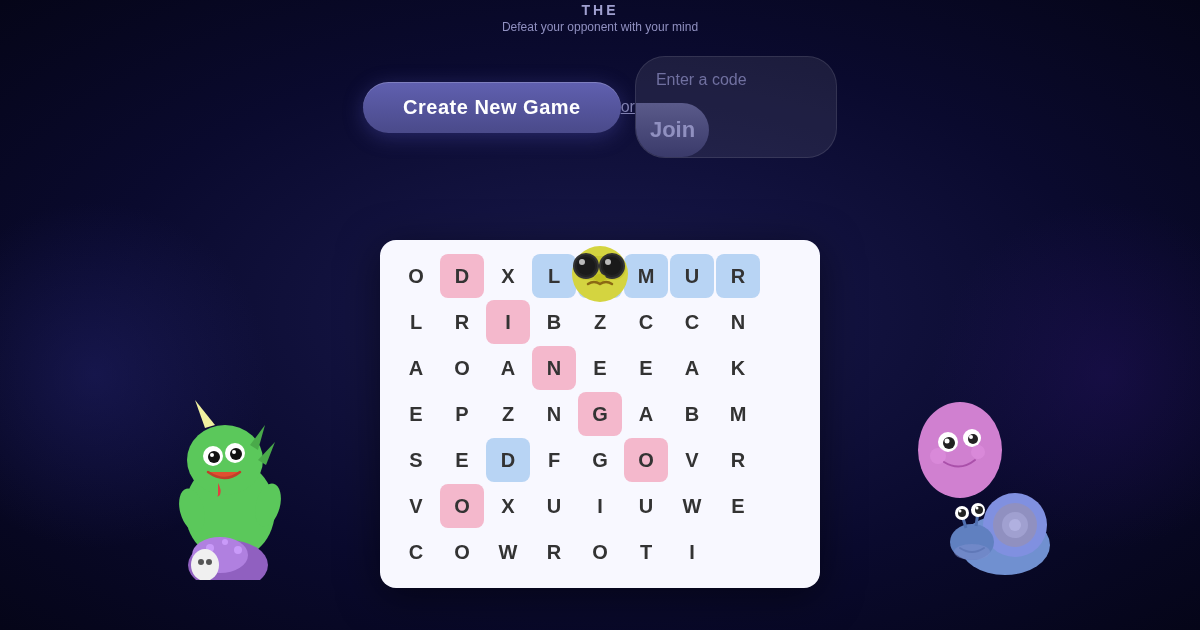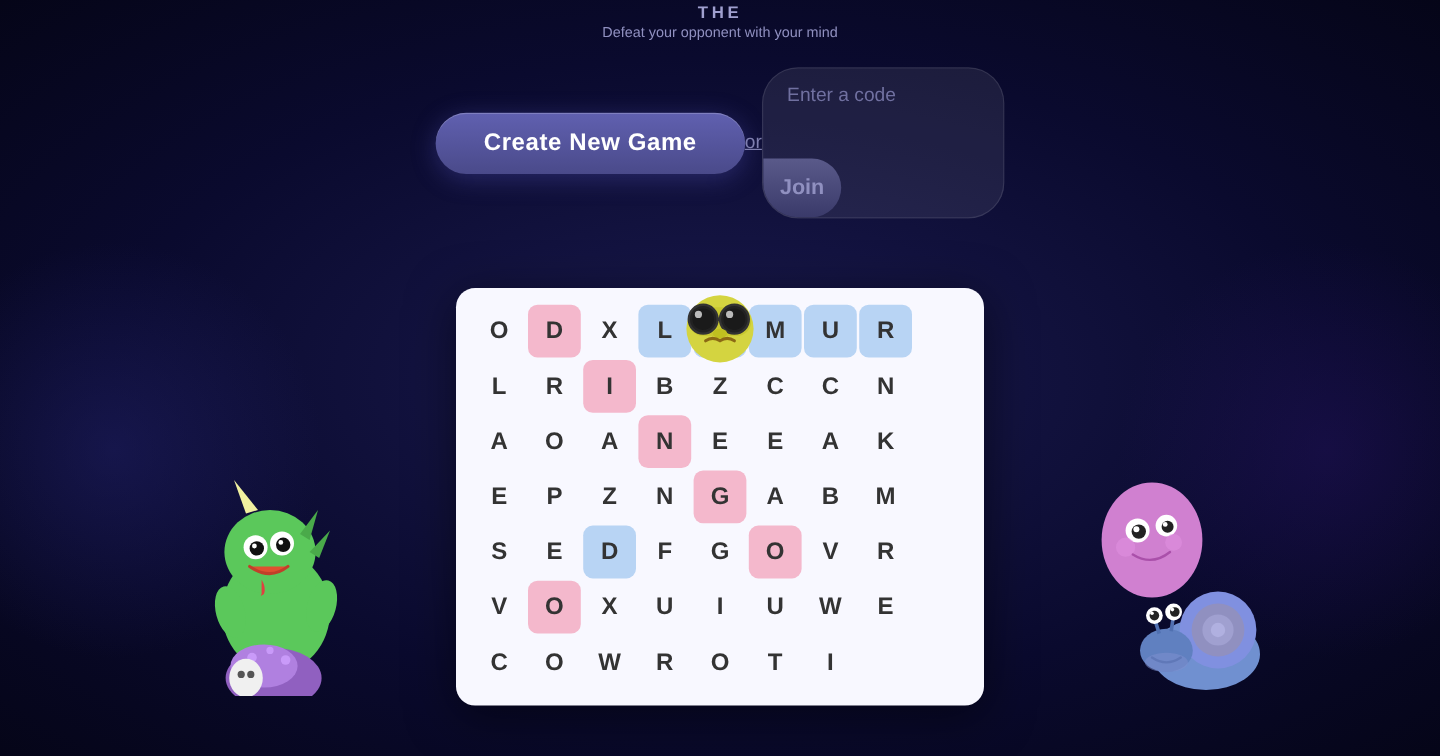--- a/index.html
+++ b/index.html
@@ -99,27 +99,26 @@
     }
 
     .code-input::placeholder {
       color: #7070a0;
     }
 
     .join-btn {
       background: linear-gradient(180deg, #5a5a8a 0%, #3a3a6a 100%);
       border: none;
       padding: 14px 14px;
-      font-size: 18px;
+      font-size: 22px;
       font-weight: 700;
       color: #9090c0;
       cursor: pointer;
       border-radius: 0 30px 30px 0;
       transition: all 0.2s;
-      margin-top: 29px;
     }
 
     
     .grid-container {
       position: absolute;
       top: 240px;
       left: 50%;
       transform: translateX(-50%);
       z-index: 5;
     }

